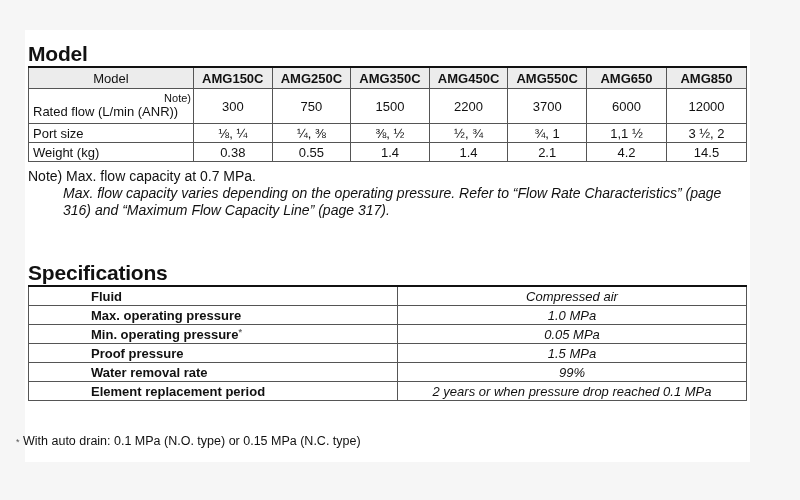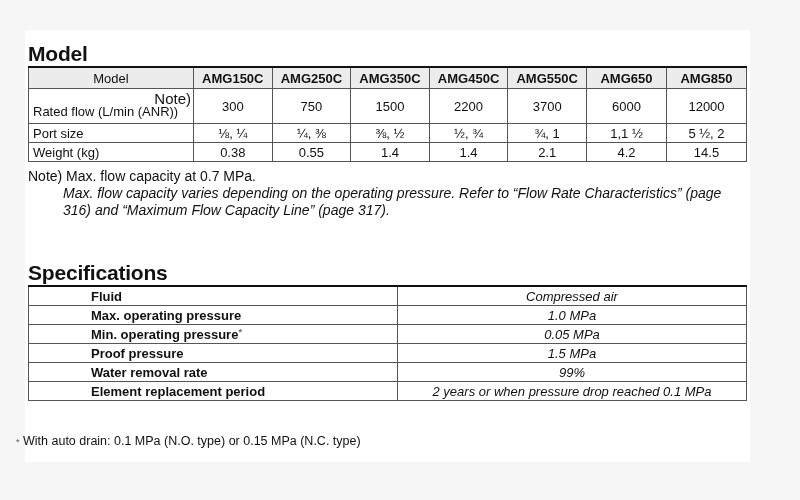--- a/index.html
+++ b/index.html
@@ -22,21 +22,21 @@
   .model-table { left: 28px; top: 66px; width: 719px; border-top: 2.5px solid #111; }
   .model-table td, .model-table th {
     border: 1px solid #555; font-size: 13px; text-align: center; padding: 0 2px;
     white-space: nowrap;
   }
   .model-table th { background: #ececec; font-weight: bold; height: 20px; }
   .model-table th.hdr-label { font-weight: normal; }
   .model-table td.row-label { text-align: left; padding-left: 4px; }
   .model-table tr.flow td { height: 34px; }
   .model-table tr.small td { height: 18px; }
-  .note-sup { display: block; text-align: right; font-size: 15px; line-height: 11px; }
+  .note-sup { display: block; text-align: right; font-size: 11px; line-height: 11px; }
   .flow-label { display: block; line-height: 15px; }
   .notes { position: absolute; left: 28px; top: 168px; width: 720px; font-size: 14px; line-height: 17px; }
   .notes .indent { padding-left: 35px; font-style: italic; }
   .spec-table { left: 28px; top: 285px; width: 719px; border-top: 2.5px solid #111; }
   .spec-table td { border: 1px solid #555; font-size: 13px; height: 18px; padding: 0; }
   .spec-table td.spec-label { font-weight: bold; padding-left: 62px; width: 306px; }
   .spec-table td.spec-value { text-align: center; font-style: italic; }
   .asterisk { font-size: 9px; vertical-align: top; color: #666; }
   .footnote { position: absolute; left: 16px; top: 434px; font-size: 12.5px; }
   .footnote .ast { font-size: 9px; color: #555; }
@@ -74,21 +74,21 @@
     <td>12000</td>
   </tr>
   <tr class="small">
     <td class="row-label">Port size</td>
     <td>⅛, ¼</td>
     <td>¼, ⅜</td>
     <td>⅜, ½</td>
     <td>½, ¾</td>
     <td>¾, 1</td>
     <td>1,1 ½</td>
-    <td>5 ½, 2</td>
+    <td>3 ½, 2</td>
   </tr>
   <tr class="small">
     <td class="row-label">Weight (kg)</td>
     <td>0.38</td>
     <td>0.55</td>
     <td>1.4</td>
     <td>1.4</td>
     <td>2.1</td>
     <td>4.2</td>
     <td>14.5</td>

